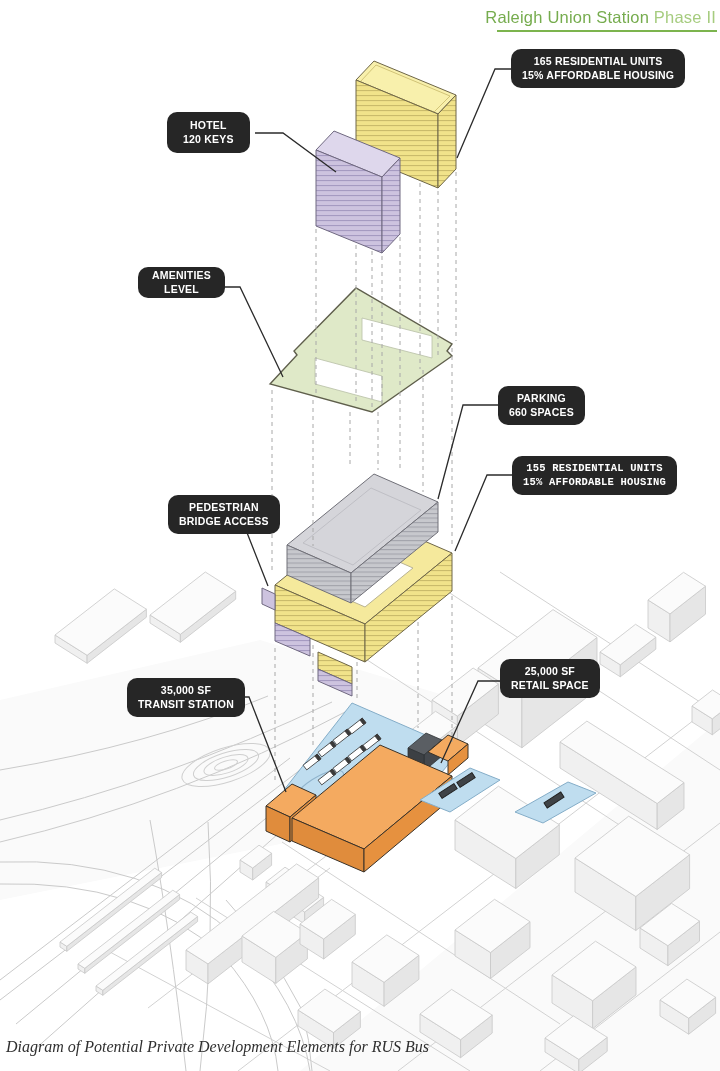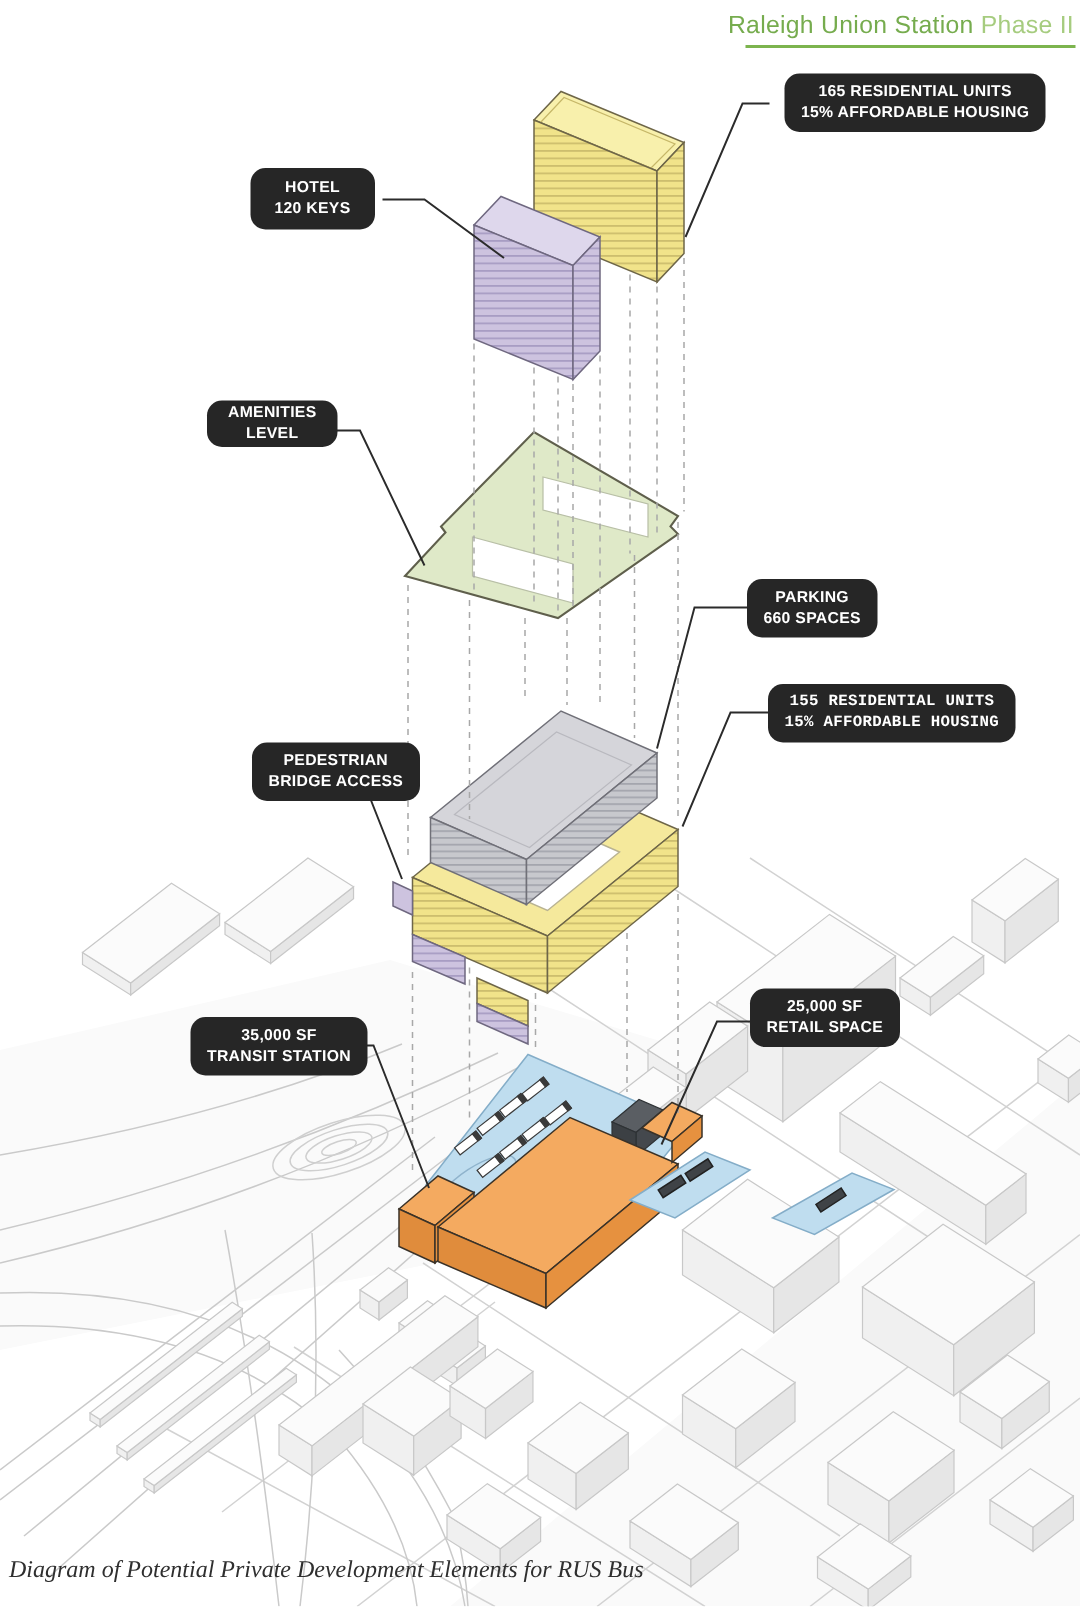--- a/index.html
+++ b/index.html
@@ -3,21 +3,21 @@
 <meta charset="utf-8">
 <style>
   html,body{margin:0;padding:0;background:#ffffff;}
   #stage{position:relative;width:720px;height:1071px;background:#ffffff;overflow:hidden;
          font-family:"Liberation Sans", sans-serif;}
   #base-svg{position:absolute;left:0;top:0;}
   .callout{position:absolute;background:#262626;color:#ffffff;border-radius:10px;
            padding:6px 11px;font-size:10.5px;font-weight:bold;line-height:1.3;
            text-align:center;letter-spacing:.2px;white-space:nowrap;z-index:5;}
   .callout span{display:block;}
-  .co-165{left:511px;top:49px;margin-left:12px;}
+  .co-165{left:511px;top:49px;}
   .co-hotel{left:167px;top:112px;padding:7px 16px;}
   .co-amenities{left:138px;top:267px;padding:2px 14px;}
   .co-parking{left:498px;top:386px;}
   .co-155{left:512px;top:456px;font-family:Liberation Mono, monospace;}
   .co-bridge{left:121px;top:495px;margin-left:47px;}
   .co-transit{left:127px;top:678px;}
   .co-retail{left:500px;top:659px;}
   #title{position:absolute;top:8px;right:4px;font-size:16.5px;letter-spacing:.2px;z-index:6;}
   #title .t-main{color:#76AC4E;}
   #title .t-phase{color:#A6CC7F;}

